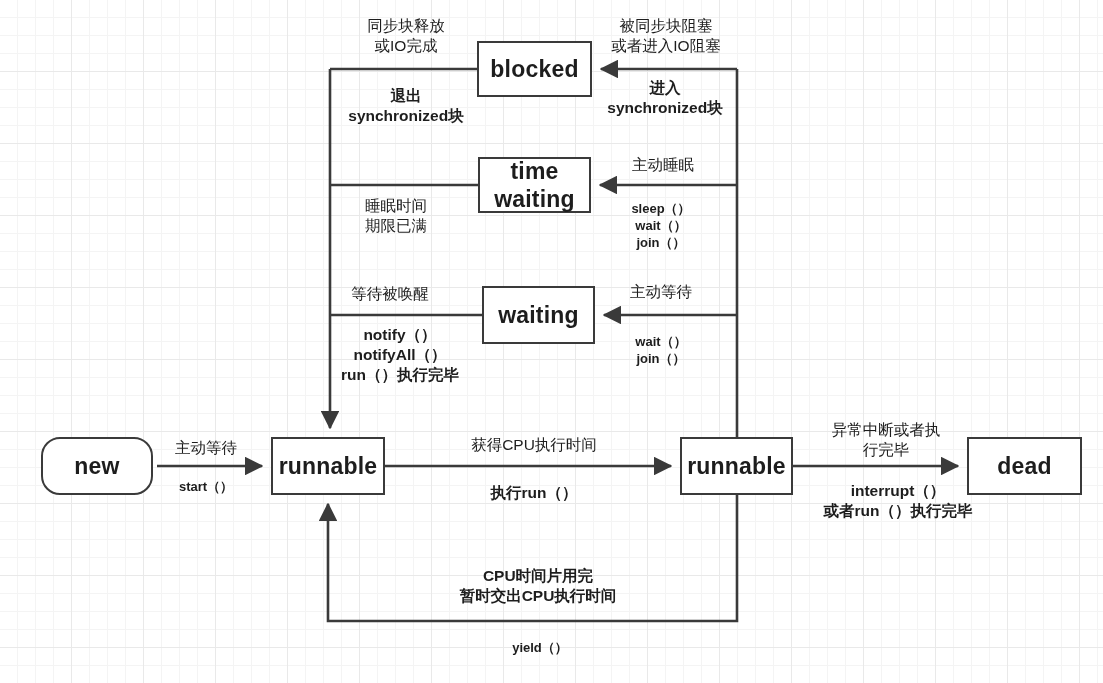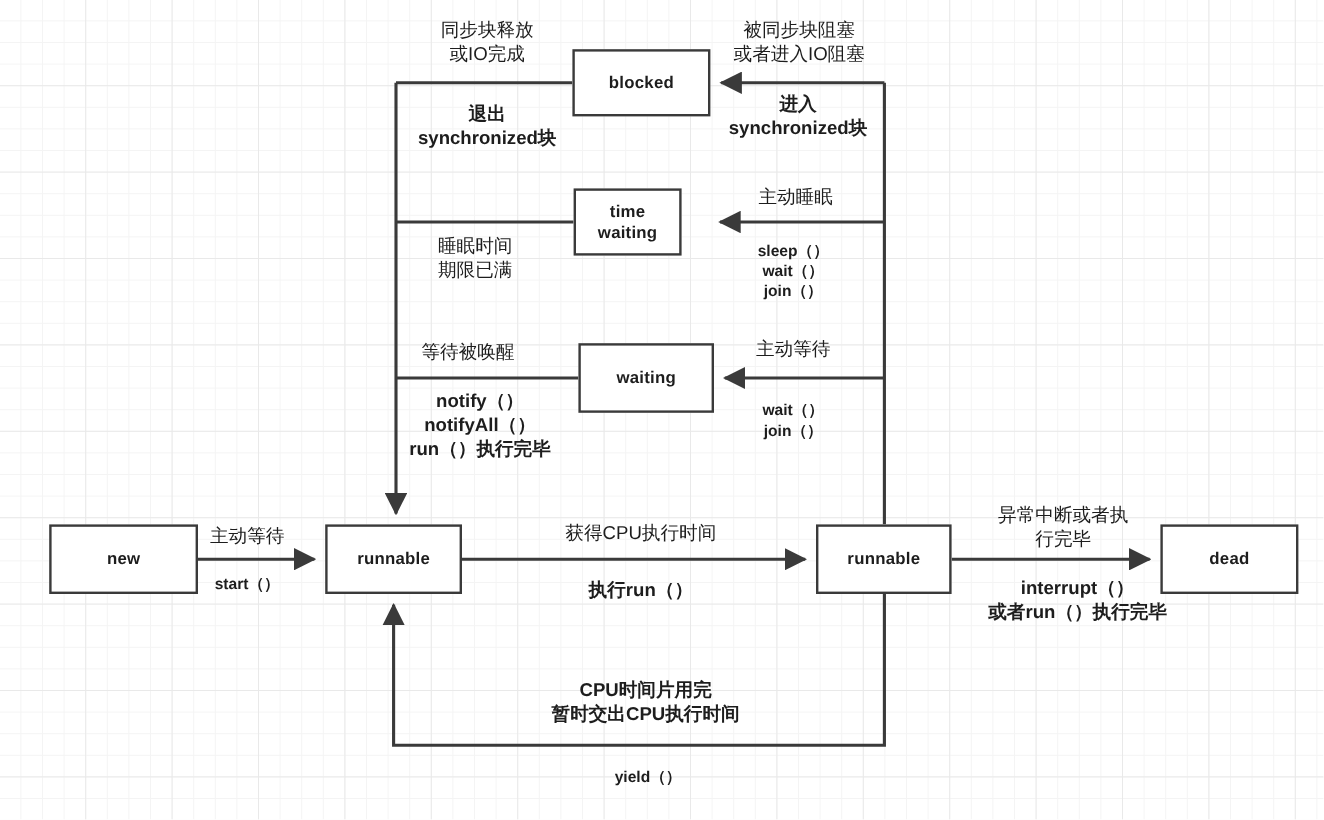--- a/index.html
+++ b/index.html
@@ -30,21 +30,21 @@
   .node {
     position: absolute;
     box-sizing: border-box;
     background: #ffffff;
     border: 2.5px solid #3a3a3a;
     display: flex;
     align-items: center;
     justify-content: center;
     text-align: center;
     font-weight: bold;
-    font-size: 14px;
+    font-size: 23px;
     color: #1d1d1d;
     line-height: 1.22;
     letter-spacing: .2px;
   }
   .lbl {
     position: absolute;
     text-align: center;
     color: #1d1d1d;
     line-height: 1.3;
     white-space: pre;
@@ -95,41 +95,41 @@
       <path d="M 477 69 L 330 69"></path>
 
       <path d="M 478 185 L 330 185"></path>
 
       <path d="M 482 315 L 330 315"></path>
 
       <path d="M 737 495 L 737 621 L 328 621 L 328 504" marker-end="url(#ah)"></path>
     </g>
   </svg>
 
-  <div class="node" style="left:41px; top:437px; width:124px; height:58px;">
+  <div class="node" style="left:41px; top:437px; width:112px; height:58px;border-radius:19px;">
     <span>new</span>
   </div>
 
   <div class="node" style="left:271px; top:437px; width:114px; height:58px;text-align:center;">
     <span>runnable</span>
   </div>
 
   <div class="node" style="left:680px; top:437px; width:113px; height:58px;">
     <span>runnable</span>
   </div>
 
   <div class="node" style="left:967px; top:437px; width:115px; height:58px;">
     <span>dead</span>
   </div>
 
   <div class="node" style="left:477px; top:41px; width:115px; height:56px;">
     <span>blocked</span>
   </div>
 
-  <div class="node" style="left:478px; top:157px; width:90px; height:56px; white-space:pre;">
+  <div class="node" style="left:478px; top:157px; width:113px; height:56px; white-space:pre;">
     <span style="white-space:pre;">time
 waiting</span>
   </div>
 
   <div class="node" style="left:482px; top:286px; width:113px; height:58px;">
     <span>waiting</span>
   </div>
 
   <div class="lbl cn" style="left:206px; top:438px;">主动等待</div>
   <div class="lbl code" style="left:206px; top:479px;">start（）</div>

